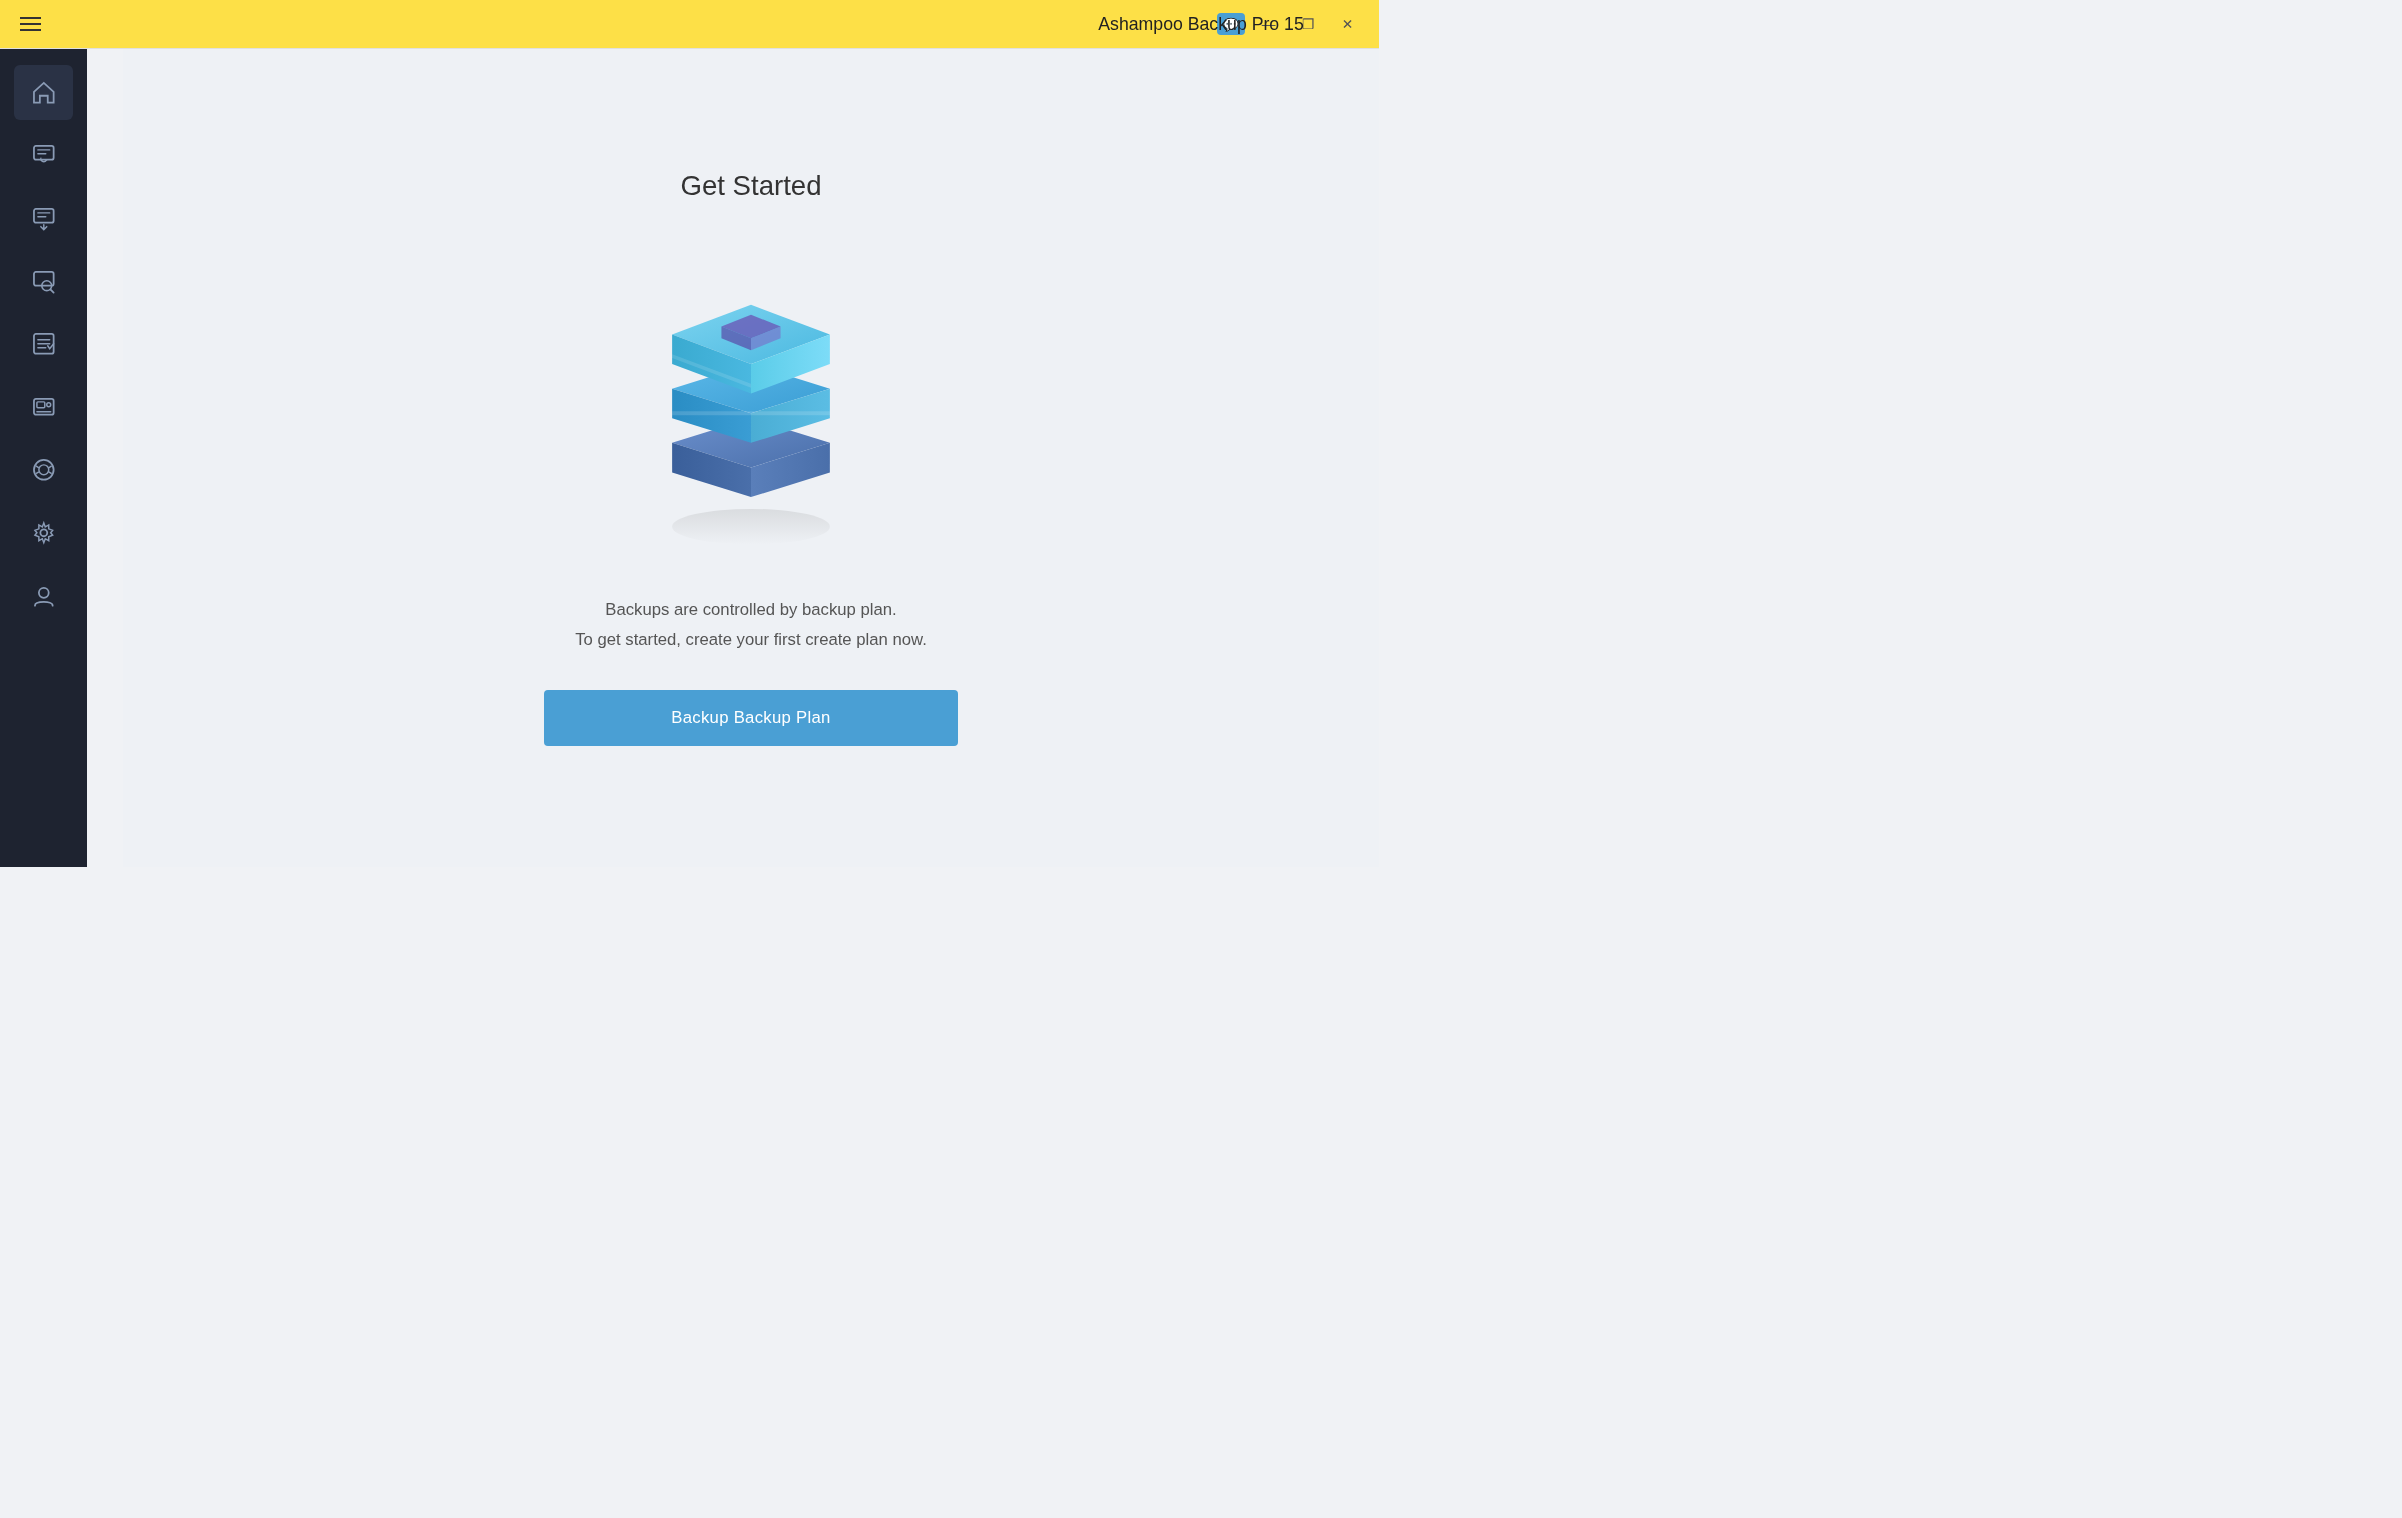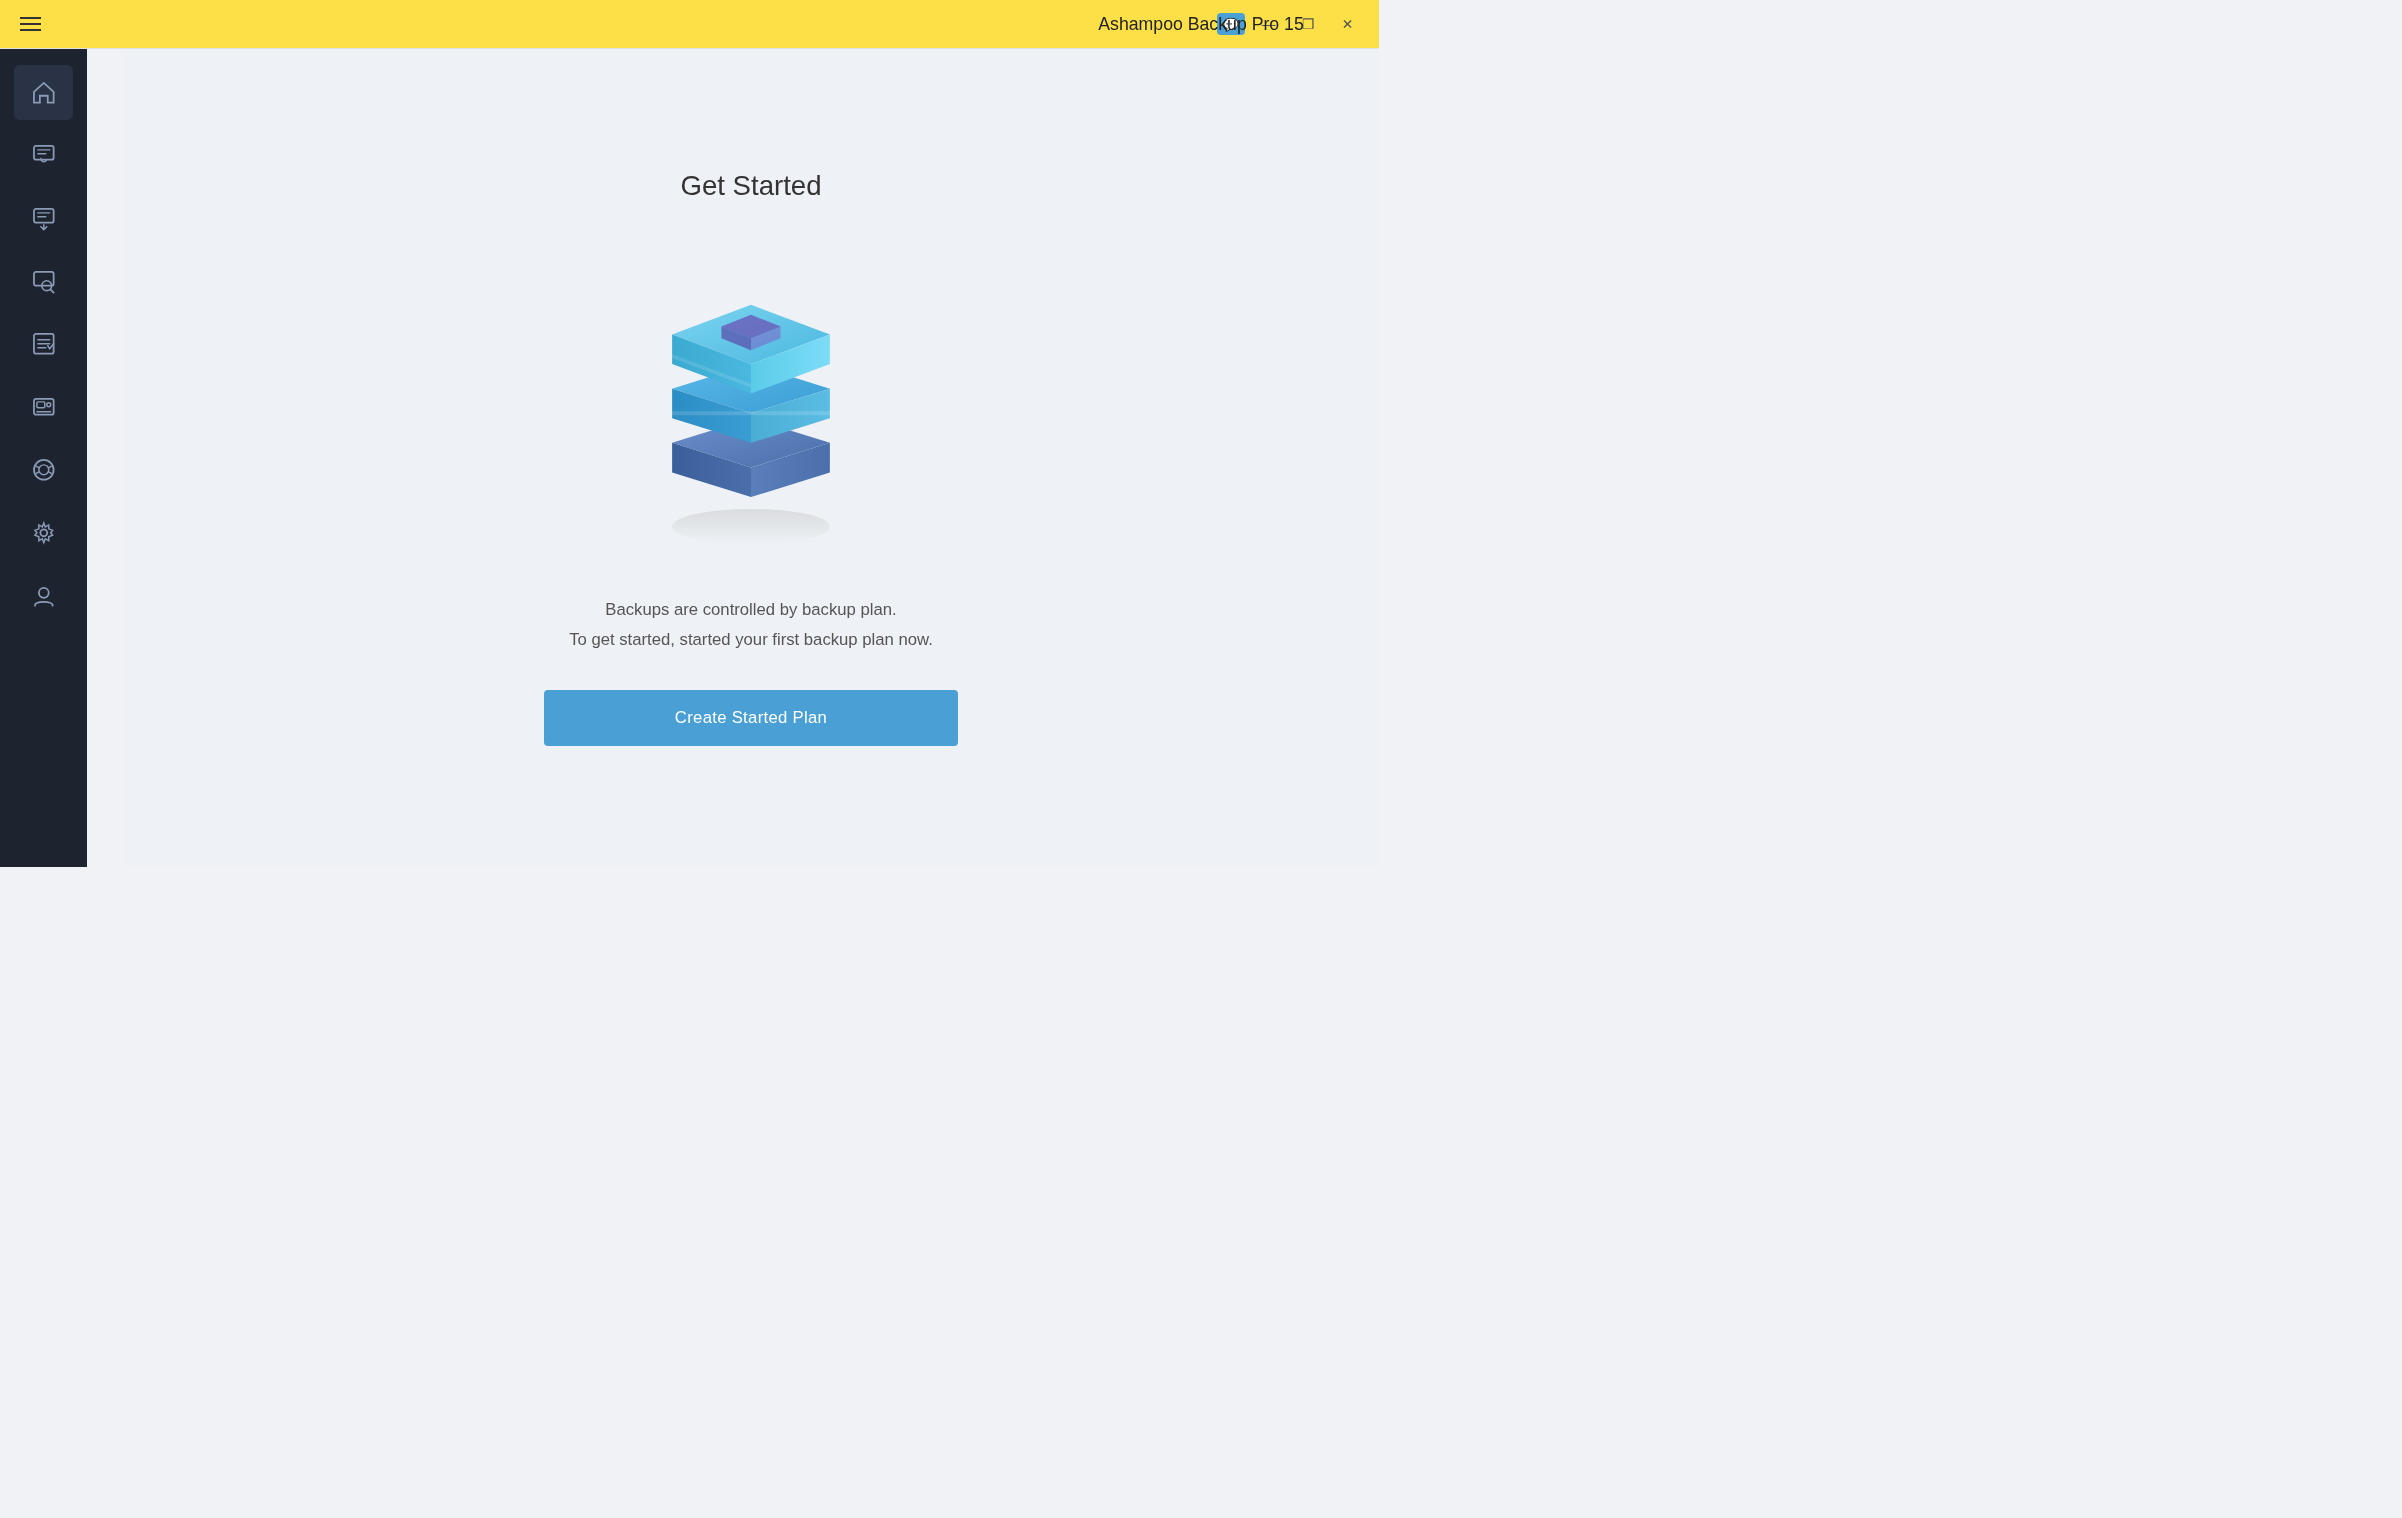--- a/index.html
+++ b/index.html
@@ -355,21 +355,21 @@
         <polygon points="60,110 140,140 140,144 60,114" fill="rgba(255,255,255,0.12)"></polygon>
 
         <polygon points="140,70 170,82 140,94 110,82" fill="#6a5ab8" opacity="0.8"></polygon>
         <polygon points="110,82 140,94 140,106 110,94" fill="#5a4aa8" opacity="0.7"></polygon>
         <polygon points="170,82 140,94 140,106 170,94" fill="#7a6ac8" opacity="0.6"></polygon>
       </svg>
     </div>
 
     <p class="description-text">
       <span>Backups are controlled by backup plan.</span><br>
-      <span>To get started, started your first backup plan now.</span>
+      <span>To get started, create your first create plan now.</span>
     </p>
 
-    <button class="create-backup-btn">Create Started Plan</button>
+    <button class="create-backup-btn">Backup Backup Plan</button>
 
   </main>
 
 </div>
 
 
 </body></html>

